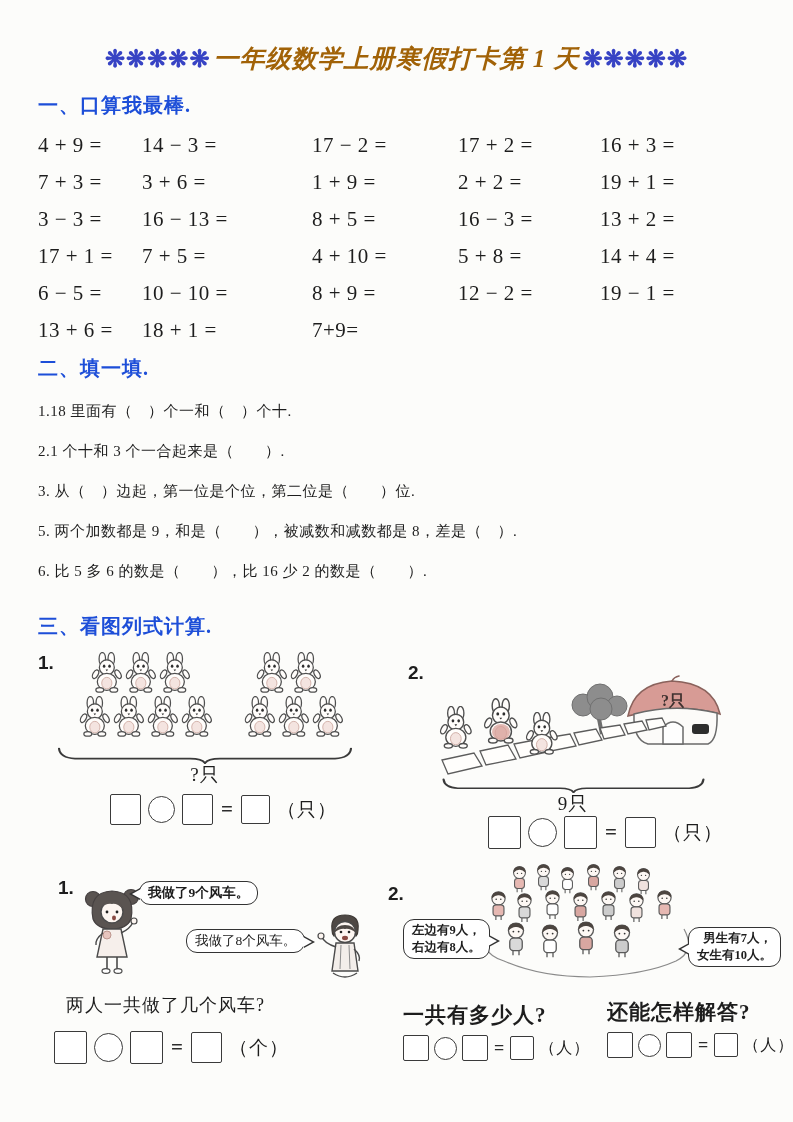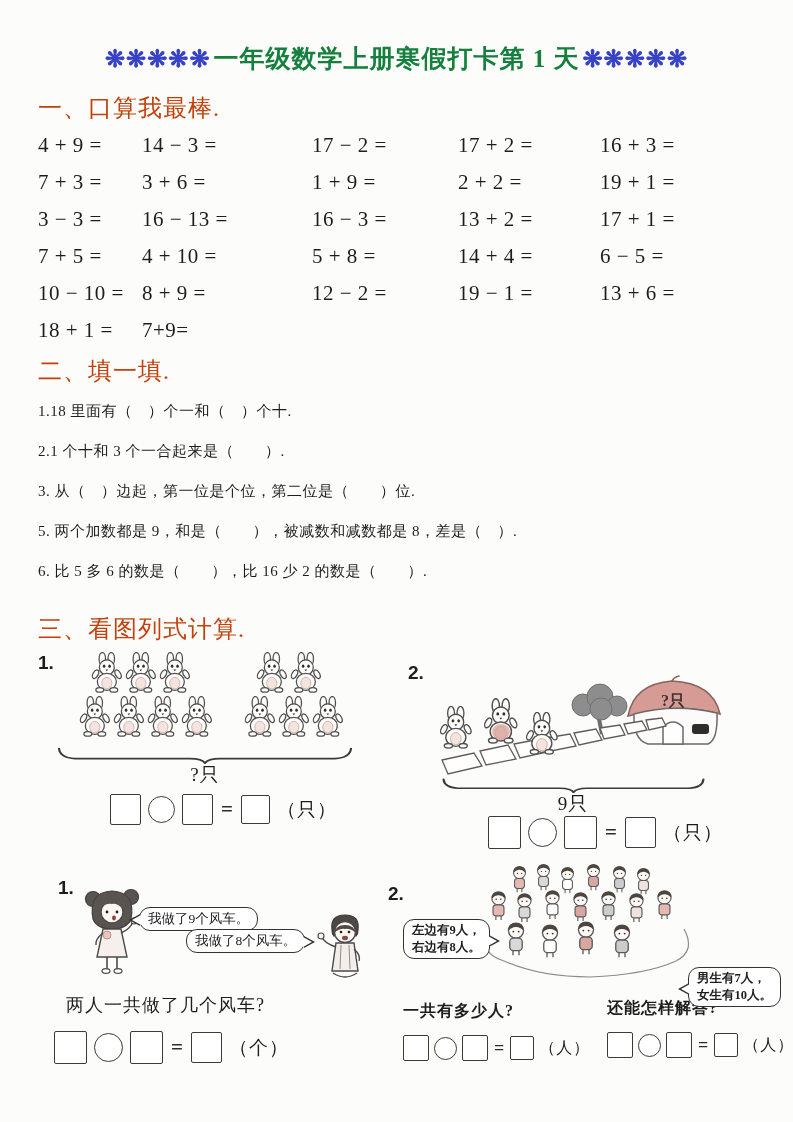--- a/index.html
+++ b/index.html
@@ -5,23 +5,23 @@
   html,body{margin:0;padding:0;background:#e9e9e9;}
   .page{
     width:793px;height:1122px;margin:0 auto;position:relative;
     background:#fcfcfa;overflow:hidden;
     font-family:"Liberation Serif","DejaVu Serif",serif;color:#1d1d1d;
   }
   
   .title{position:absolute;top:42px;left:0;width:100%;text-align:center;
          font-size:25px;font-weight:bold;margin:0;white-space:nowrap;}
   .snow{color:#3743c4;letter-spacing:1px;font-size:24px;}
-  .title-text{color:#15803d;letter-spacing:1px;margin:0 3px;}
-  
-  .sec-h{position:absolute;left:38px;margin:0;font-size:24px;font-weight:normal;color:#c2410c;letter-spacing:1px;}
+  .title-text{color:#a16207;letter-spacing:1px;margin:0 3px;font-style:italic;}
+  
+  .sec-h{position:absolute;left:38px;margin:0;font-size:20px;font-weight:bold;color:#1d4ed8;letter-spacing:1px;}
   #sec1-h{top:92px;} #sec2-h{top:355px;} #sec3-h{top:613px;} #sec4-h{top:844px;}
   
   #problems-grid{
     position:absolute;left:38px;top:127px;width:715px;
     display:grid;grid-template-columns:104px 170px 146px 142px 1fr;
     grid-auto-rows:37px;align-items:center;font-size:21px;
   }
   .problem{white-space:nowrap;letter-spacing:.5px;}
   
   #fill-list{position:absolute;left:38px;top:391px;width:725px;font-size:15px;}
@@ -57,21 +57,21 @@
   .bubble.bold{font-weight:bold;font-size:12.5px;}
   .tail-left::before{content:"";position:absolute;left:-11px;top:55%;margin-top:-6px;
       border-top:6px solid transparent;border-bottom:6px solid transparent;border-right:11px solid #333;}
   .tail-left::after{content:"";position:absolute;left:-8px;top:55%;margin-top:-5px;
       border-top:5px solid transparent;border-bottom:5px solid transparent;border-right:9px solid #fff;}
   .tail-right::before{content:"";position:absolute;right:-11px;top:55%;margin-top:-6px;
       border-top:6px solid transparent;border-bottom:6px solid transparent;border-left:11px solid #333;}
   .tail-right::after{content:"";position:absolute;right:-8px;top:55%;margin-top:-5px;
       border-top:5px solid transparent;border-bottom:5px solid transparent;border-left:9px solid #fff;}
   .question{position:absolute;font-size:18px;letter-spacing:1px;white-space:nowrap;}
-  .question.bold{font-weight:bold;font-size:16px;}
+  .question.bold{font-weight:bold;font-size:21px;}
   svg{display:block;}
 </style>
 </head>
 <body>
 
 <svg width="0" height="0" style="position:absolute" aria-hidden="true">
   <defs>
     <symbol id="rabbit" viewBox="0 0 40 48">
       <g fill="#fffdfb" stroke="#4f4f4f" stroke-width="1.5" stroke-linecap="round">
         <ellipse cx="14.5" cy="8" rx="3.8" ry="7.5"></ellipse>
@@ -106,20 +106,21 @@
       <div class="problem">17 − 2 =</div>
       <div class="problem">17 + 2 =</div>
       <div class="problem">16 + 3 =</div>
       <div class="problem">7 + 3 =</div>
       <div class="problem">3 + 6 =</div>
       <div class="problem">1 + 9 =</div>
       <div class="problem">2 + 2 =</div>
       <div class="problem">19 + 1 =</div>
       <div class="problem">3 − 3 =</div>
       <div class="problem">16 − 13 =</div>
+      <div class="problem">8 + 5 =</div>
       <div class="problem">16 − 3 =</div>
       <div class="problem">13 + 2 =</div>
       <div class="problem">17 + 1 =</div>
       <div class="problem">7 + 5 =</div>
       <div class="problem">4 + 10 =</div>
       <div class="problem">5 + 8 =</div>
       <div class="problem">14 + 4 =</div>
       <div class="problem">6 − 5 =</div>
       <div class="problem">10 − 10 =</div>
       <div class="problem">8 + 9 =</div>
@@ -270,21 +271,21 @@
         <path d="M23,46 L41,46 L47,74 L17,74 Z" fill="#f6efeb" stroke="#4a4a4a" stroke-width="1.4"></path>
         <circle cx="27" cy="52" r="4" fill="#e7c5be" stroke="#bd968e" stroke-width="1"></circle>
         <path d="M41,50 Q50,46 53,39" fill="none" stroke="#4a4a4a" stroke-width="1.4"></path>
         <circle cx="54" cy="38" r="3" fill="#fdf6f1" stroke="#4a4a4a" stroke-width="1.2"></circle>
         <path d="M23,50 Q15,56 16,62" fill="none" stroke="#4a4a4a" stroke-width="1.4"></path>
         <line x1="27" y1="74" x2="27" y2="86" stroke="#4a4a4a" stroke-width="1.6"></line>
         <line x1="37" y1="74" x2="37" y2="86" stroke="#4a4a4a" stroke-width="1.6"></line>
         <ellipse cx="26" cy="88" rx="4" ry="2.4" fill="#fff" stroke="#4a4a4a" stroke-width="1.2"></ellipse>
         <ellipse cx="38" cy="88" rx="4" ry="2.4" fill="#fff" stroke="#4a4a4a" stroke-width="1.2"></ellipse>
       </svg>
-      <div class="bubble tail-left" style="left:139px;top:32px;">我做了9个风车。</div>
+      <div class="bubble tail-left" style="left:139px;top:6px;font-weight:bold;">我做了9个风车。</div>
       <div class="bubble tail-right" style="left:186px;top:54px;">我做了8个风车。</div>
       <svg class="abs" style="left:315px;top:36px;" width="60" height="78" viewBox="0 0 60 78">
         <path d="M17,19 Q15,4 30,4 Q45,4 43,19 Q43,23 41,25 Q39,13 30,13 Q21,13 19,25 Q17,23 17,19 Z" fill="#4e4844" stroke="#3f3a36" stroke-width="1.2"></path>
         <circle cx="30" cy="21" r="10.5" fill="#fdf6f1" stroke="#4a4a4a" stroke-width="1.4"></circle>
         <path d="M19,22 Q21,14 30,14 Q39,14 41,22 Q35,17 30,18 Q25,17 19,22 Z" fill="#4e4844"></path>
         <circle cx="26" cy="21" r="1.3" fill="#222"></circle>
           <circle cx="34" cy="21" r="1.3" fill="#222"></circle>
         <ellipse cx="30" cy="27" rx="3" ry="2.2" fill="#8a4a42"></ellipse>
         <path d="M21,32 L39,32 L43,60 L17,60 Z" fill="#f3eeea" stroke="#4a4a4a" stroke-width="1.4"></path>
         <line x1="26" y1="34" x2="25" y2="58" stroke="#8d8d8d" stroke-width="1"></line>
@@ -460,21 +461,21 @@
             <circle cx="12.2" cy="8.8" r="0.75" fill="#333"></circle>
             <rect x="4.8" y="14.2" width="10.4" height="10.5" rx="3" fill="#cccccc" stroke="#5a5a5a" stroke-width="1.1"></rect>
             <line x1="7.5" y1="24.7" x2="7.5" y2="28.6" stroke="#5a5a5a" stroke-width="1.1"></line>
             <line x1="12.5" y1="24.7" x2="12.5" y2="28.6" stroke="#5a5a5a" stroke-width="1.1"></line>
           </g>
         </svg>
       <div class="bubble bold tail-right" style="left:18px;top:44px;text-align:center;">
         <div>左边有9人，</div>
         <div>右边有8人。</div>
       </div>
-      <div class="bubble bold tail-left" style="left:303px;top:52px;text-align:left;margin-top:40px;">
+      <div class="bubble bold tail-left" style="left:303px;top:52px;text-align:right;">
         <div>男生有7人，</div>
         <div>女生有10人。</div>
       </div>
       <div class="question bold" style="left:18px;top:126px;">一共有多少人?</div>
       <div class="question bold" style="left:222px;top:123px;">还能怎样解答?</div>
       <div class="equation eq-sm" style="left:18px;top:160px;">
           <div class="eq-box"></div>
           <div class="eq-circle"></div>
           <div class="eq-box"></div>
           <span class="eq-eq">=</span>

